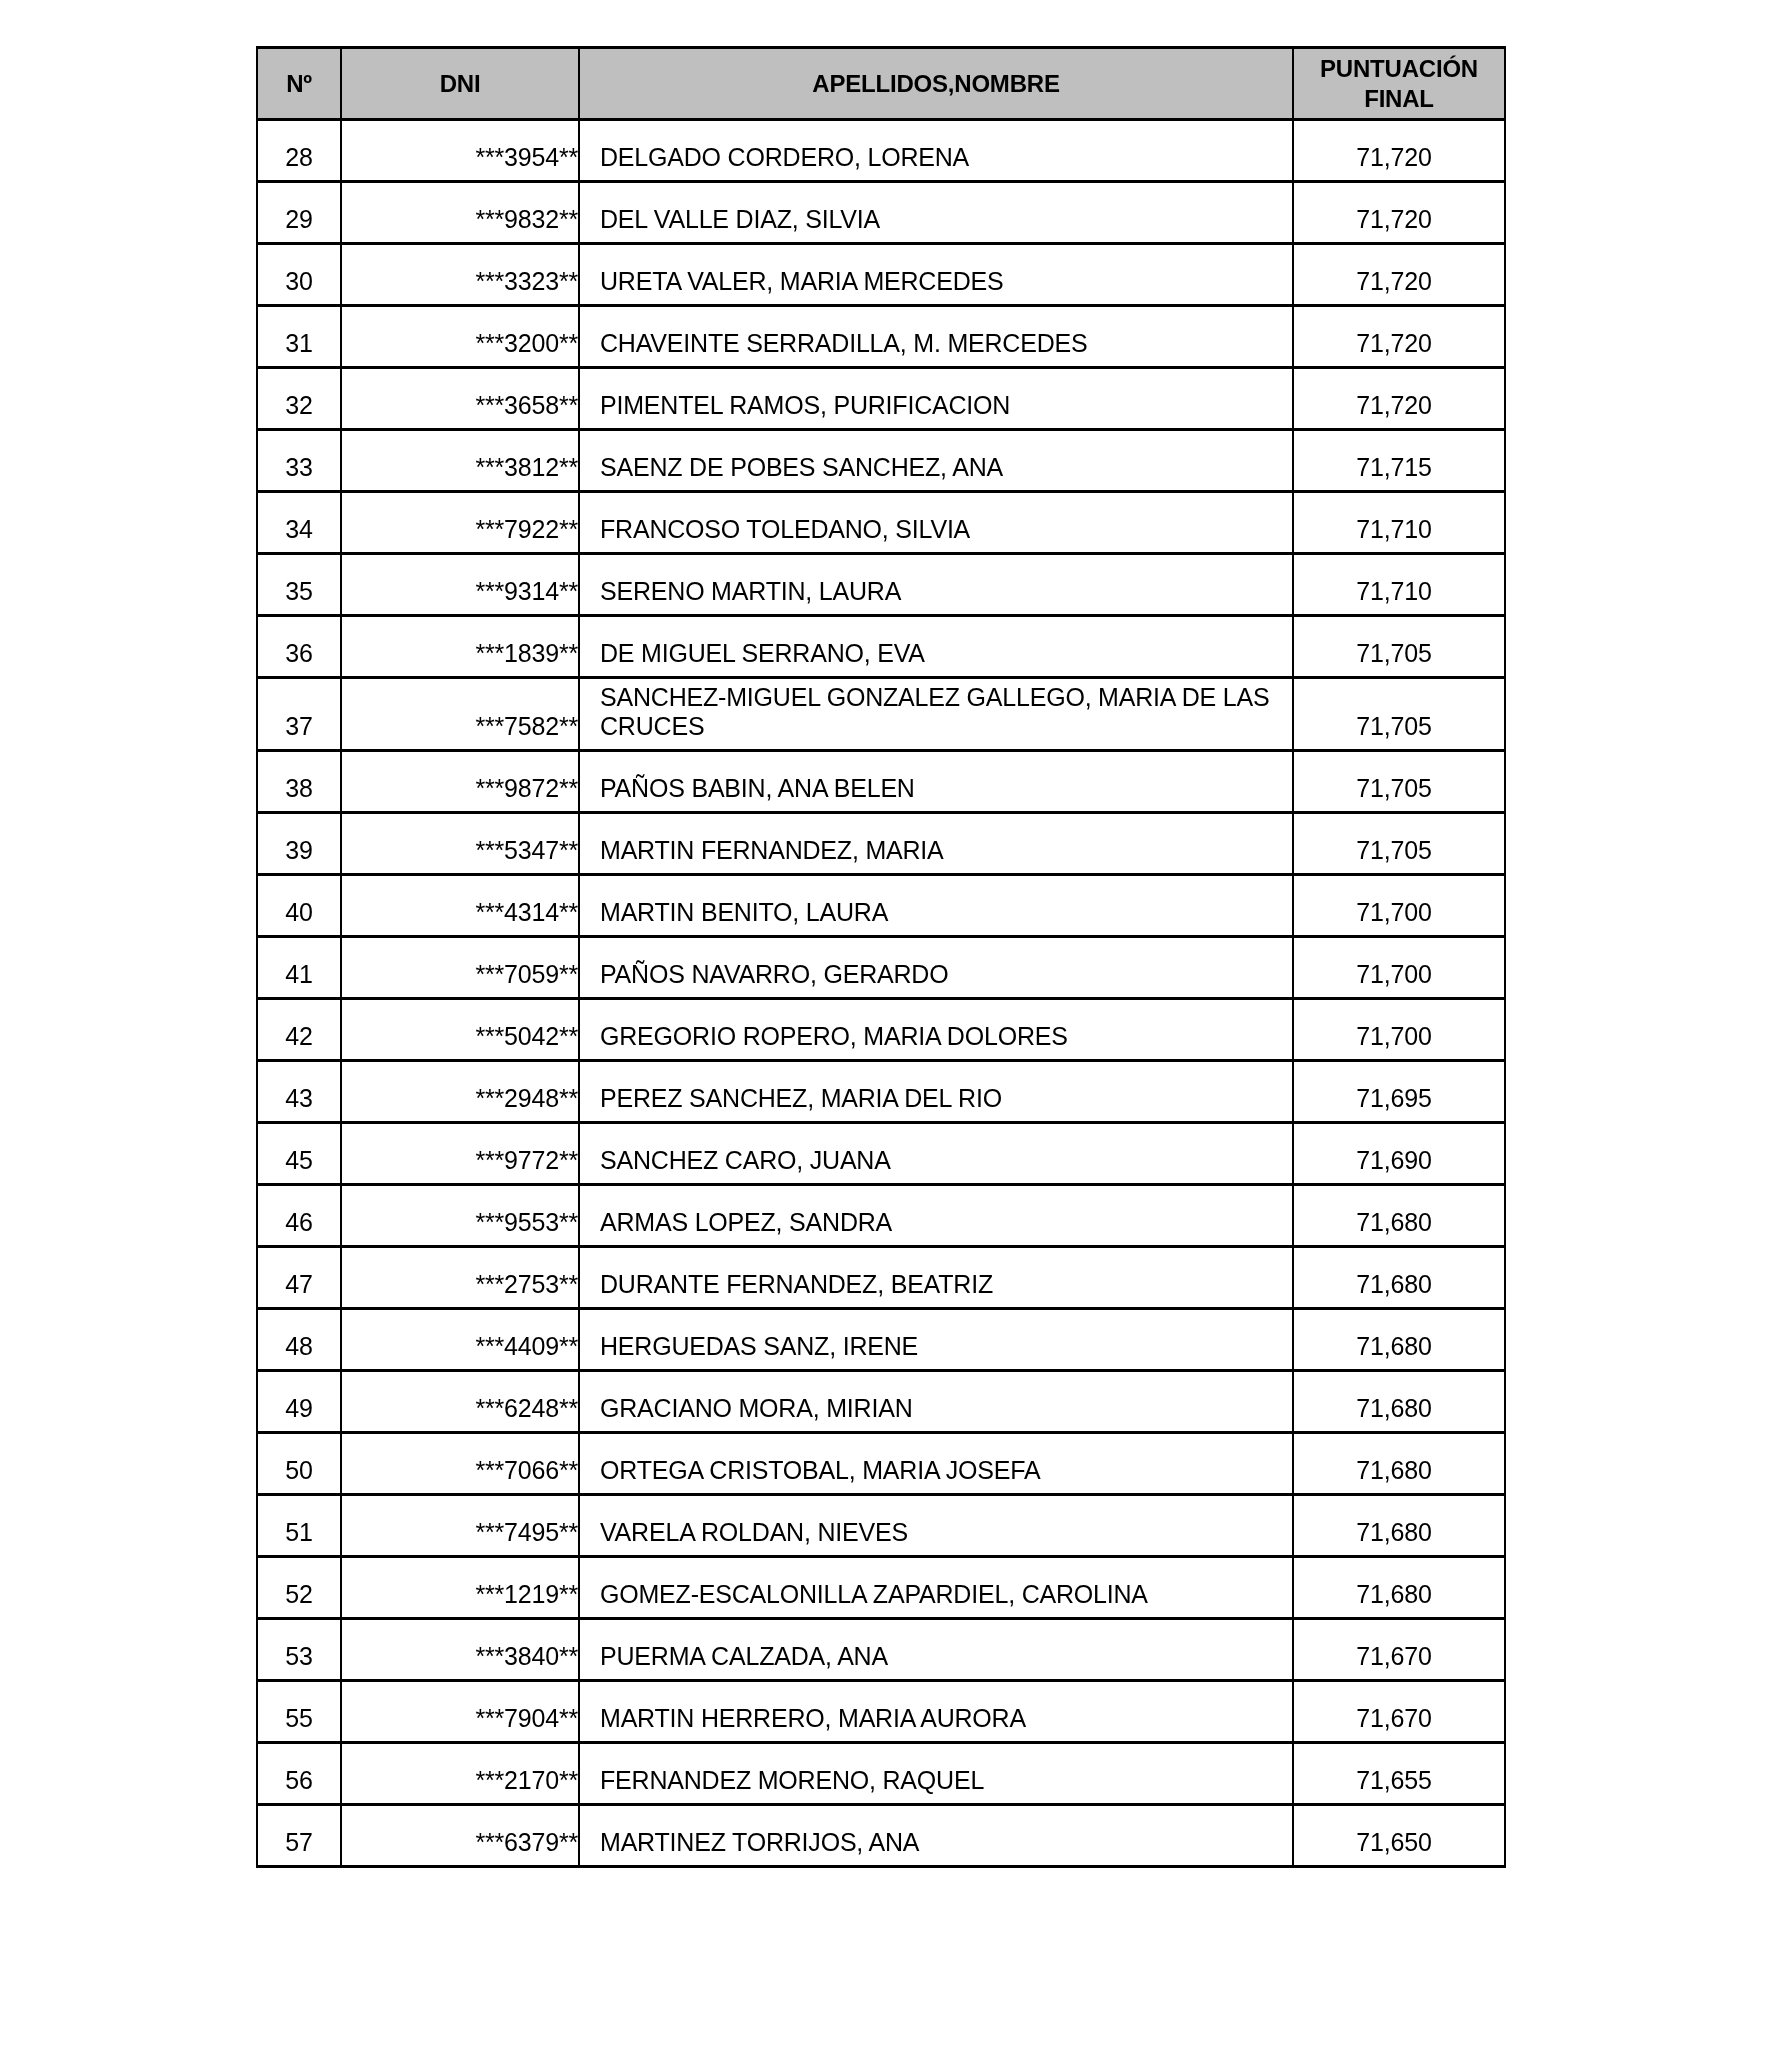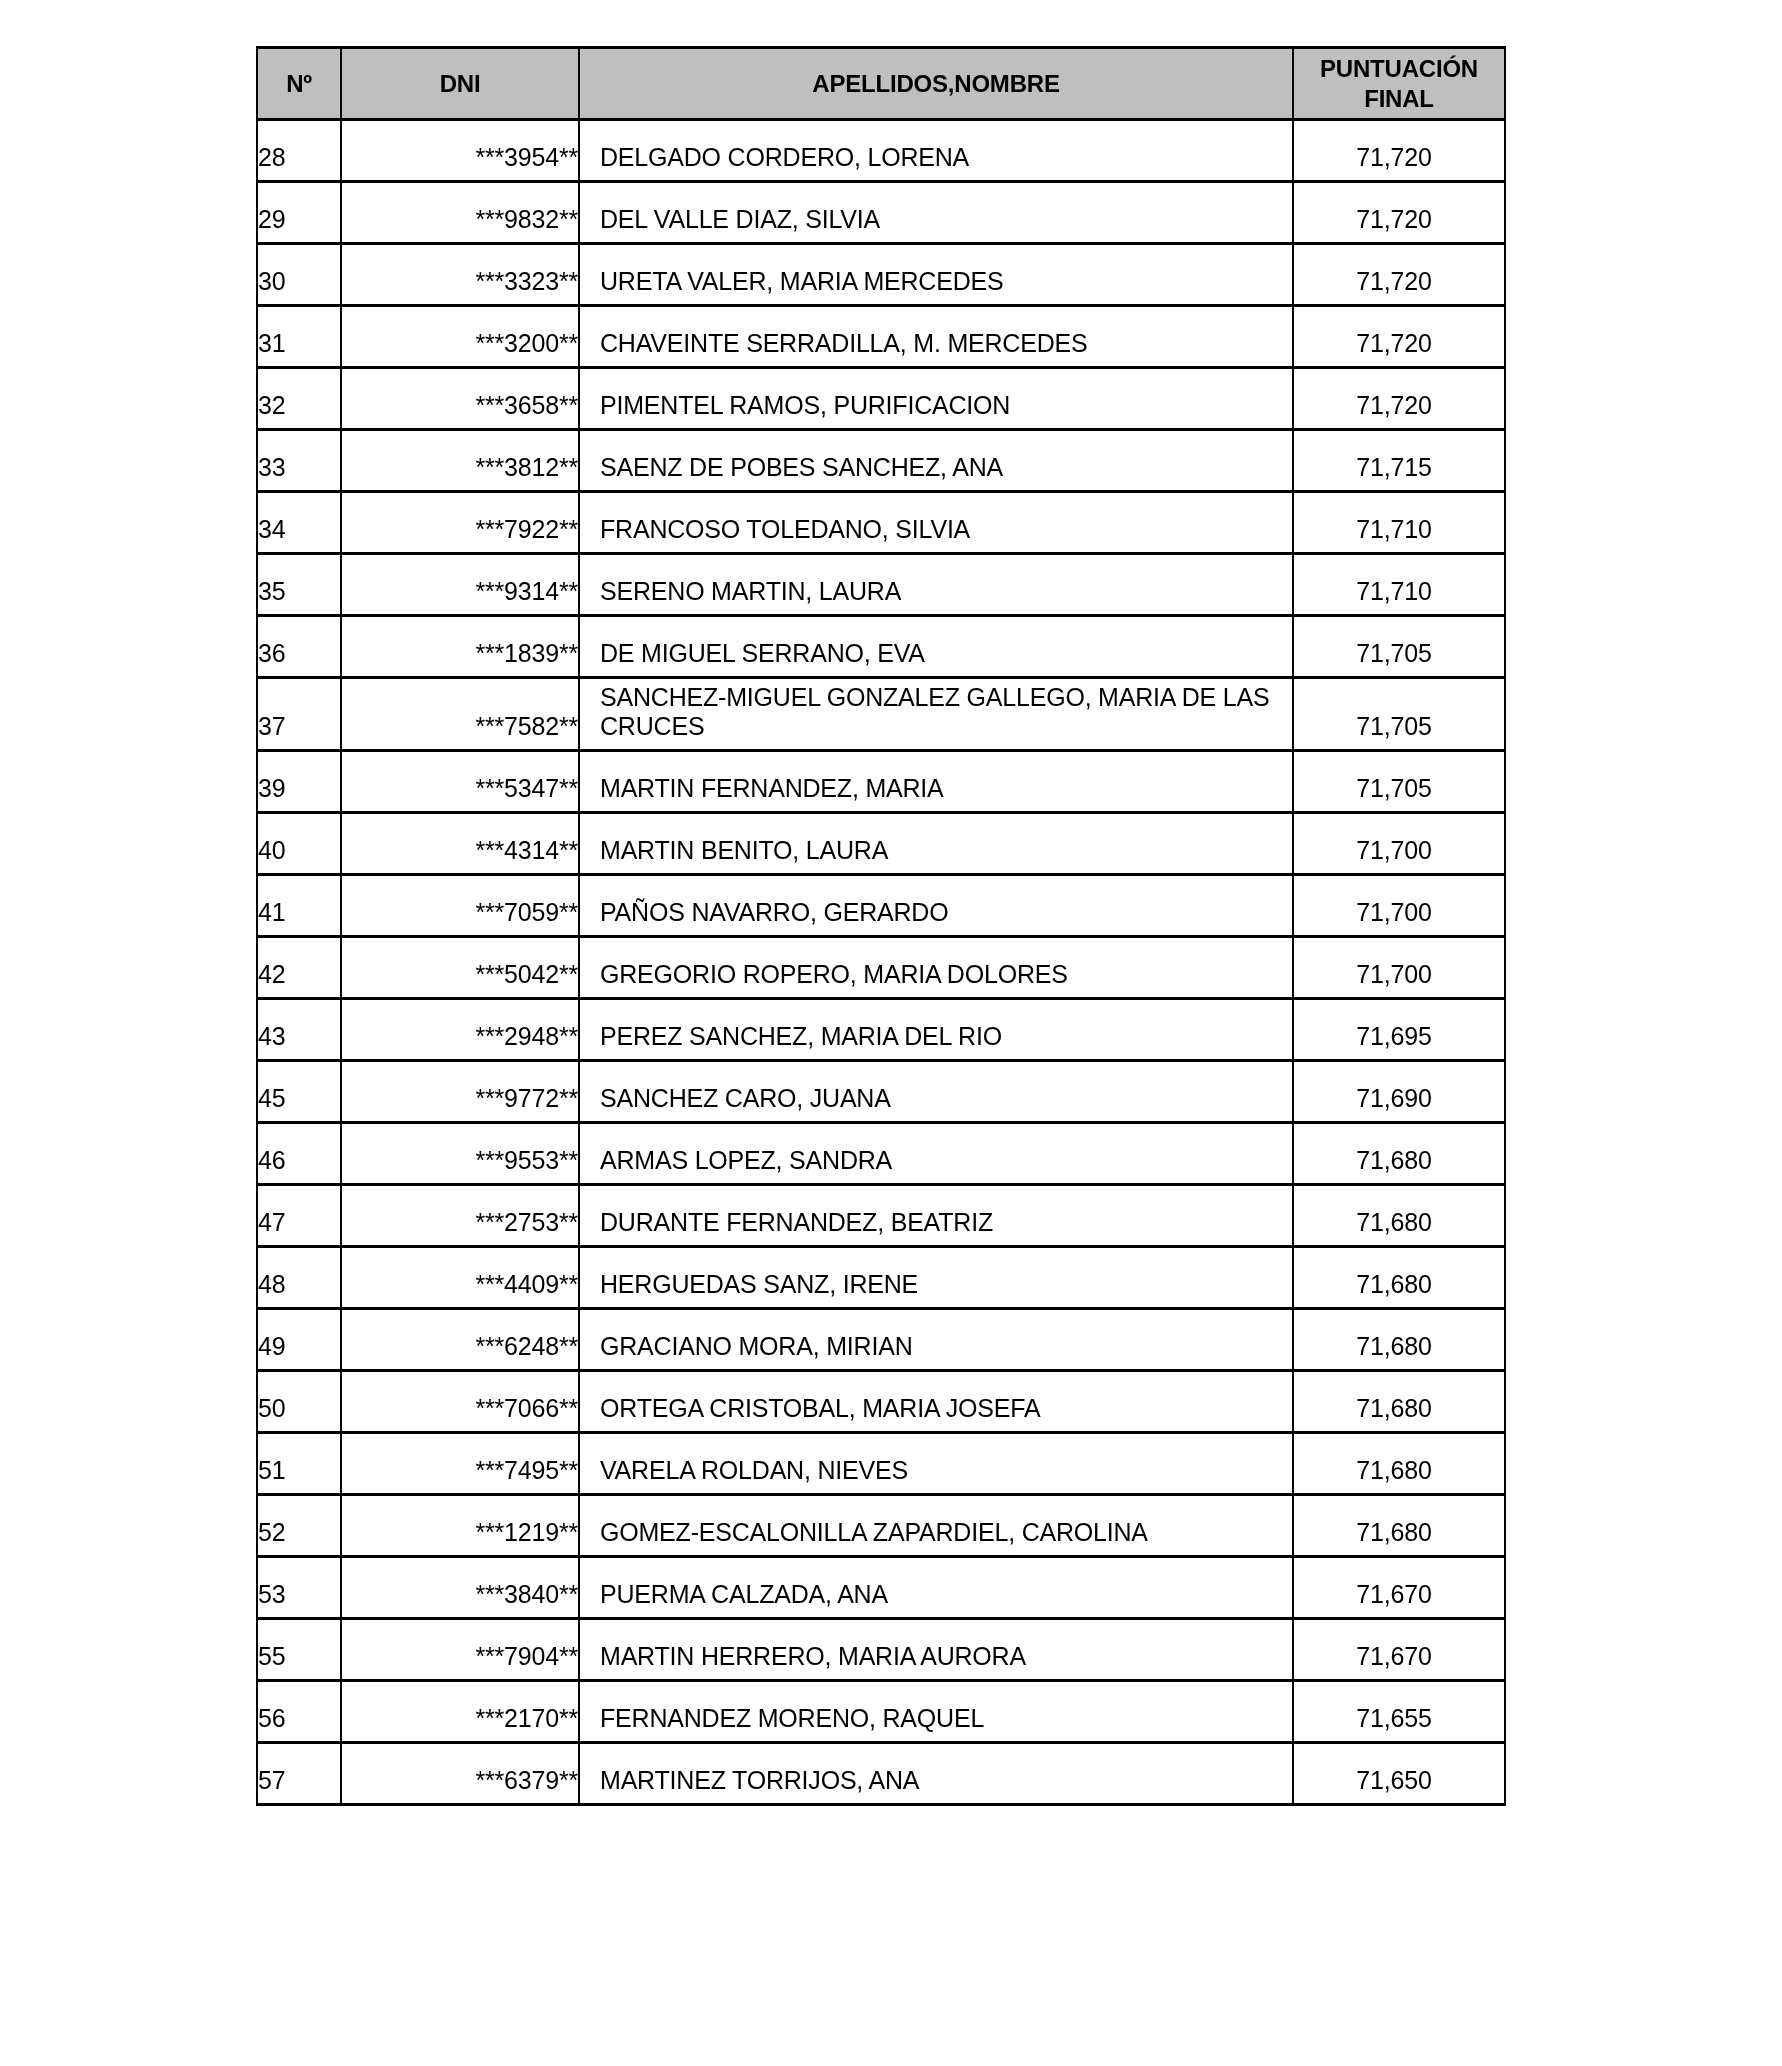--- a/index.html
+++ b/index.html
@@ -45,21 +45,21 @@
   thead th.h-score { padding: 0 14.5px; }
   tbody td {
     border-bottom: 3.6px solid #000;
     height: 62px;
     vertical-align: bottom;
     font-size: 25px;
     line-height: 29px;
     letter-spacing: -0.2px;
     padding-bottom: 8px;
   }
-  td.cell-num   { text-align: left; }
+  td.cell-num   { text-align: center; }
   td.cell-dni   { text-align: right; }
   td.cell-name  { text-align: left; padding-left: 20px; padding-right: 7.2px; padding-top: 4.3px; }
   td.cell-score { text-align: center; padding-right: 10px; }
 </style>
 </head>
 <body>
 
 <div class="page">
   <table class="results">
     <colgroup>
@@ -131,20 +131,26 @@
           <td class="cell-name">DE MIGUEL SERRANO, EVA</td>
           <td class="cell-score">71,705</td>
         </tr>
         <tr>
           <td class="cell-num">37</td>
           <td class="cell-dni">***7582**</td>
           <td class="cell-name">SANCHEZ-MIGUEL GONZALEZ GALLEGO, MARIA DE LAS CRUCES</td>
           <td class="cell-score">71,705</td>
         </tr>
         <tr>
+          <td class="cell-num">38</td>
+          <td class="cell-dni">***9872**</td>
+          <td class="cell-name">PAÑOS BABIN, ANA BELEN</td>
+          <td class="cell-score">71,705</td>
+        </tr>
+        <tr>
           <td class="cell-num">39</td>
           <td class="cell-dni">***5347**</td>
           <td class="cell-name">MARTIN FERNANDEZ, MARIA</td>
           <td class="cell-score">71,705</td>
         </tr>
         <tr>
           <td class="cell-num">40</td>
           <td class="cell-dni">***4314**</td>
           <td class="cell-name">MARTIN BENITO, LAURA</td>
           <td class="cell-score">71,700</td>

